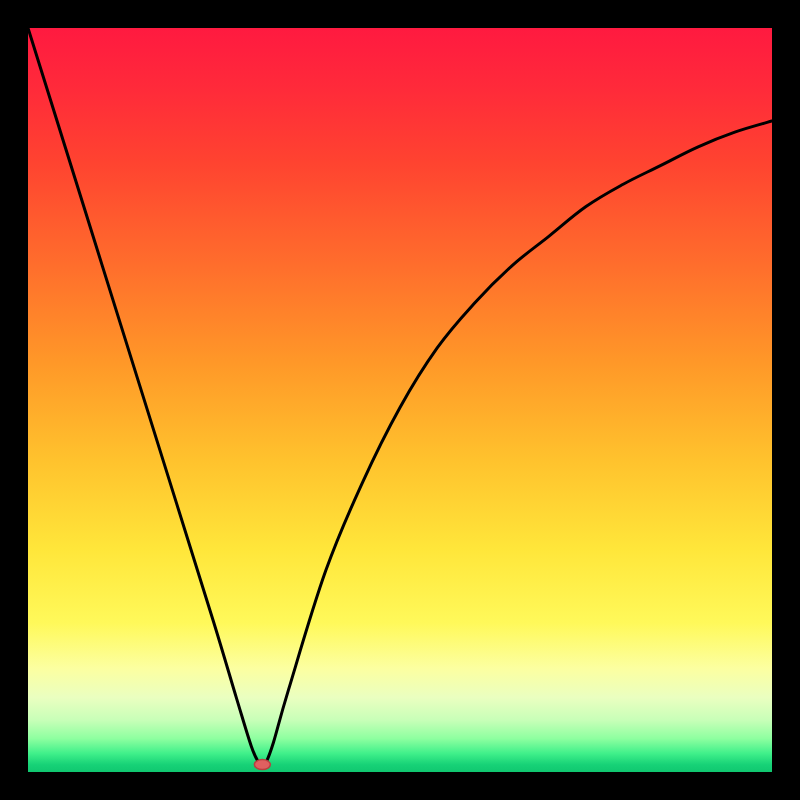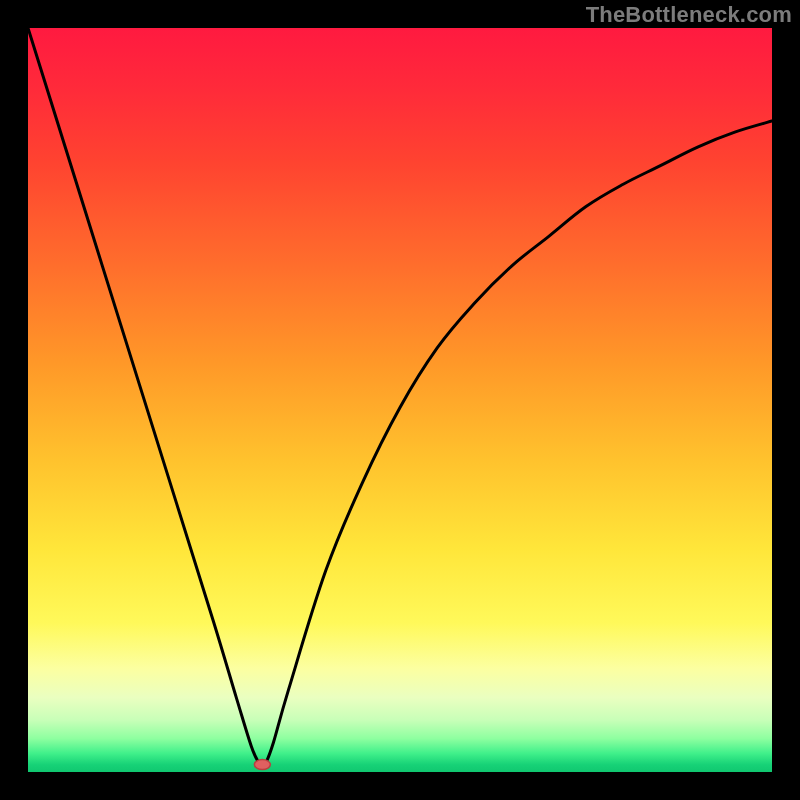--- a/index.html
+++ b/index.html
@@ -68,14 +68,13 @@
 <body>
 
 <div class="frame">
   <div class="plot-area">
     <div class="gradient"></div>
     <svg id="plot-svg" class="plot-svg" width="744" height="744" viewBox="0 0 744 744" xmlns="http://www.w3.org/2000/svg">
       <path id="curve-path" fill="none" stroke="#000000" stroke-width="3" stroke-linejoin="round" stroke-linecap="round" d="M 0.00 0.00 C 6.70 21.43, 23.81 76.19, 37.20 119.04 C 50.59 161.89, 61.01 195.23, 74.40 238.08 C 87.79 280.93, 98.21 314.27, 111.60 357.12 C 124.99 399.97, 135.41 433.31, 148.80 476.16 C 162.19 519.01, 175.29 560.38, 186.00 595.20 C 196.71 630.02, 201.62 647.50, 208.32 669.60 C 215.02 691.70, 219.18 706.31, 223.20 717.96 C 227.22 729.61, 228.63 730.98, 230.64 734.33 C 232.65 737.68, 233.02 736.56, 234.36 736.56 C 235.70 736.56, 236.07 738.35, 238.08 734.33 C 240.09 730.31, 241.50 727.23, 245.52 714.24 C 249.54 701.25, 251.03 692.96, 260.40 662.16 C 269.77 631.36, 284.21 580.62, 297.60 543.12 C 310.99 505.62, 321.41 483.30, 334.80 453.84 C 348.19 424.38, 358.61 403.55, 372.00 379.44 C 385.39 355.33, 395.81 338.67, 409.20 319.92 C 422.59 301.17, 433.01 290.01, 446.40 275.28 C 459.79 260.55, 470.21 250.13, 483.60 238.08 C 496.99 226.03, 507.41 219.03, 520.80 208.32 C 534.19 197.61, 544.61 187.93, 558.00 178.56 C 571.39 169.19, 581.81 163.61, 595.20 156.24 C 608.59 148.87, 619.01 144.34, 632.40 137.64 C 645.79 130.94, 656.21 125.07, 669.60 119.04 C 682.99 113.01, 693.41 108.85, 706.80 104.16 C 720.19 99.47, 737.30 95.01, 744.00 93.00"></path>
       <ellipse id="marker" rx="8" ry="5" fill="#e06060" stroke="#b84040" stroke-width="1.5" cx="234.36" cy="736.56"></ellipse>
     </svg>
   </div>
-  <div class="watermark">TheBottleneck.com</div>
 </div>
 
 </body></html>

